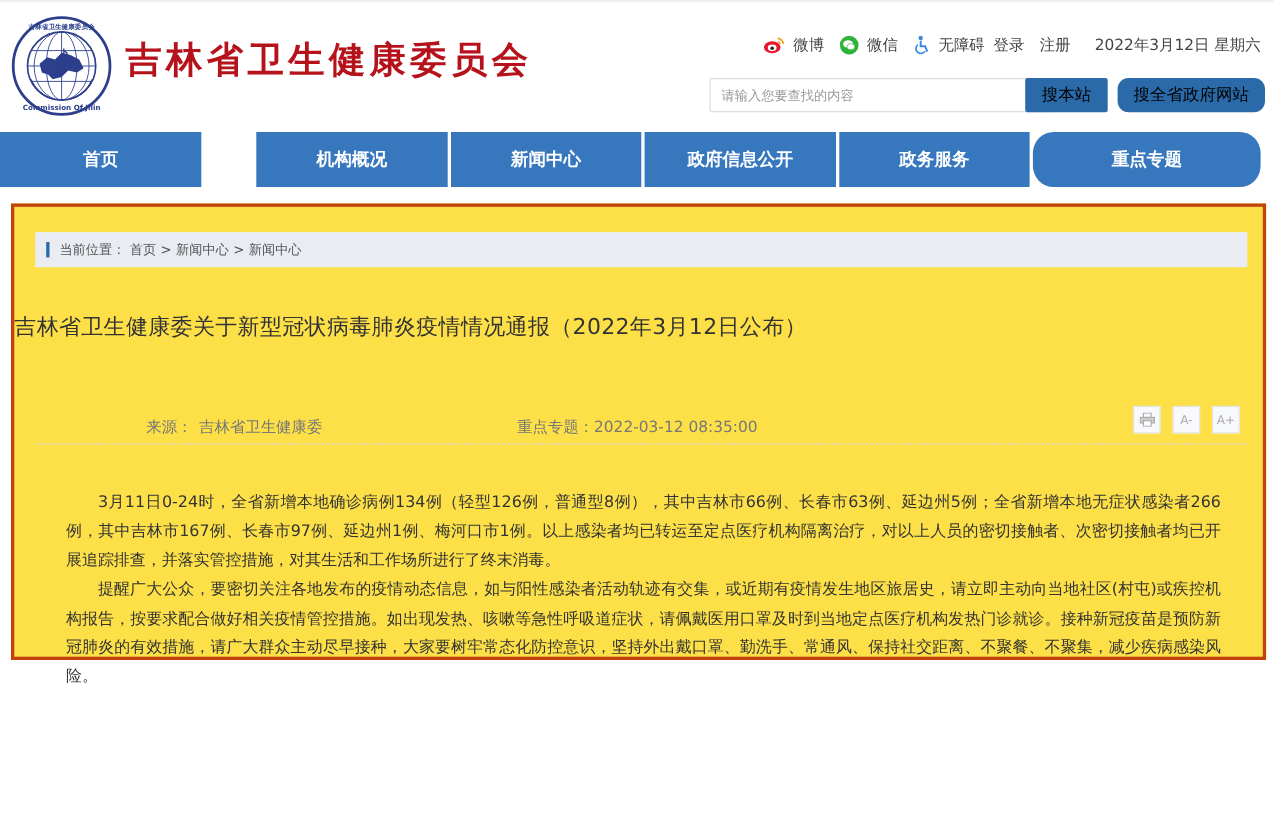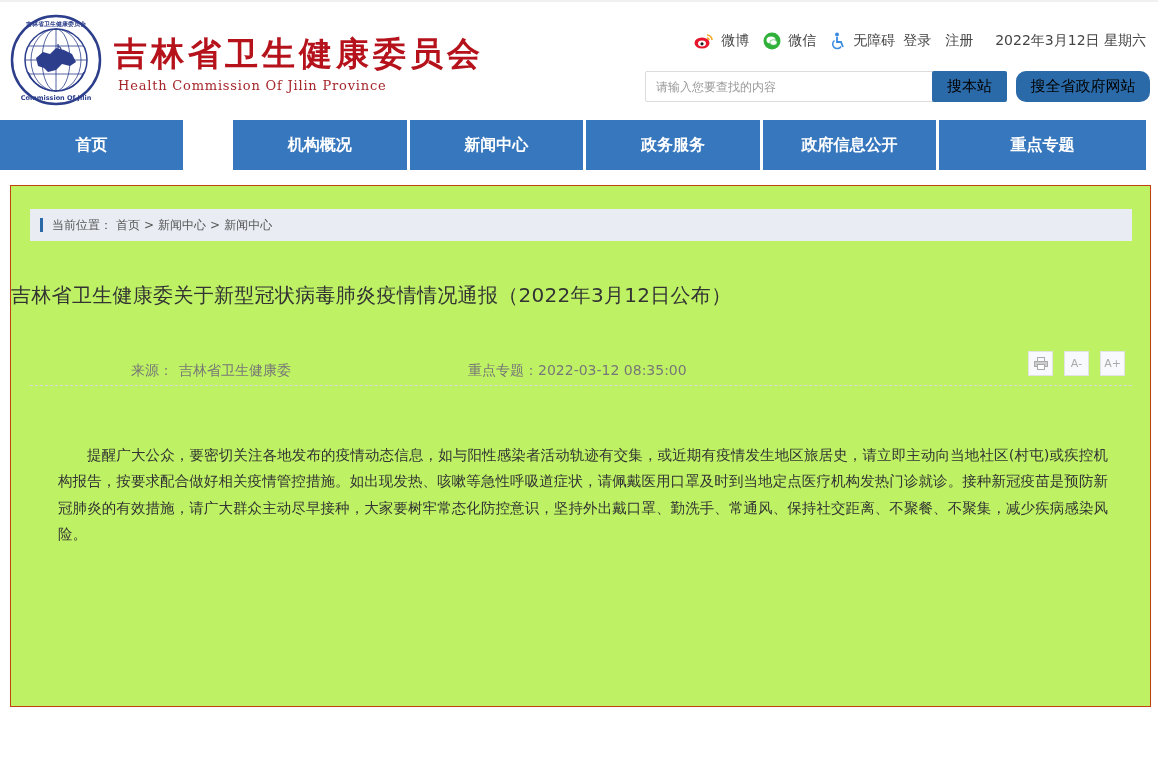--- a/index.html
+++ b/index.html
@@ -20,31 +20,31 @@
 
   .search-input { position: absolute; left: 645px; top: 69px; width: 313px; height: 31px; border: 1px solid #dcdcdc; border-radius: 2px; padding: 13px 10px; font-size: 12px; color: #999; font-family: "DejaVu Sans", sans-serif; background: #fff; }
   .search-input::placeholder { color: #999; }
   .btn-blue { position: absolute; top: 69px; height: 31px; background: #2b6aa8; color: #000000; border: none; border-radius: 2px; font-size: 15px; font-family: "DejaVu Sans", sans-serif; cursor: pointer; }
   .btn-site { left: 932px; width: 75px; }
   .btn-all { left: 1016px; width: 134px; border-radius: 10px; }
 
   
   .nav { position: absolute; left: 0; top: 120px; width: 1158px; height: 50px; display: flex; background: #fff; }
   .nav-item { height: 50px; background: #3777bd; color: #fff; font-weight: bold; font-size: 16px; display: flex; align-items: center; justify-content: center; margin-right: 3px; cursor: pointer; }
-  .nav-item:last-child { margin-right: 12px; }
+  .nav-item:last-child { margin-right: 12px; border-radius: 19px; }
 
   
-  .container { position: absolute; left: 10px; top: 185px; width: 1141px; height: 522px; border: 1px solid #c2410c; background: #bef264; box-shadow: 0 1px 2px rgba(0,0,0,0.04); }
+  .container { position: absolute; left: 10px; top: 185px; width: 1141px; height: 415px; border: 3px solid #c2410c; background: #fde047; box-shadow: 0 1px 2px rgba(0,0,0,0.04); }
   .breadcrumb { position: absolute; left: 19px; top: 23px; width: 1102px; height: 32px; background: #e9edf3; display: flex; align-items: center; font-size: 12px; color: #555; }
   .breadcrumb .bar { width: 3px; height: 14px; background: #2b6aa8; margin-left: 10px; margin-right: 9px; }
   .breadcrumb .sep { margin: 0 4px; }
 
   .article-title { position: absolute; left: 0; top: 96px; width: 1141px; font-size: 20px; color: #333; letter-spacing: 0.3px; }
 
-  .meta { position: absolute; left: 19px; top: 160px; width: 1102px; height: 40px; border-bottom: 1px dashed #d9d9d9; font-size: 14px; color: #777; text-decoration: underline; }
+  .meta { position: absolute; left: 19px; top: 176px; width: 1102px; height: 40px; border-bottom: 1px dashed #d9d9d9; font-size: 14px; color: #777; text-decoration: underline; }
   .meta .source { position: absolute; left: 101px; top: 16px; white-space: nowrap; }
   .meta .pubtime { position: absolute; left: 438px; top: 16px; white-space: nowrap; }
   .meta .tool { position: absolute; top: 5px; width: 25px; height: 25px; border: 1px solid #e3e3e3; background: #f7f9fc; color: #aaa; font-size: 11px; display: flex; align-items: center; justify-content: center; cursor: pointer; }
   .meta .tool.print { left: 998px; }
   .meta .tool.aminus { left: 1034px; }
   .meta .tool.aplus { left: 1070px; }
 
   .article-body { position: absolute; left: 47px; top: 256px; width: 1050px; font-size: 14.5px; color: #333; line-height: 26.4px; }
   .article-body p { text-indent: 2em; text-align: justify; }
 </style>
@@ -62,21 +62,20 @@
     <line x1="19" y1="60" x2="73" y2="60" stroke="#2c3e8c" stroke-width="0.8"></line>
     <line x1="46" y1="15" x2="46" y2="77" stroke="#2c3e8c" stroke-width="0.8"></line>
     <path d="M26 44 L33 38 L40 40 L46 34 L54 36 L62 40 L66 48 L60 52 L52 50 L46 56 L38 58 L34 54 L28 52 Z" fill="#2c3e8c"></path>
     <path d="M48 30 L48 52 M48 32 q6 3 0 6 q-6 3 0 6" stroke="#2c3e8c" stroke-width="1.2" fill="none"></path>
     <path d="M18 58 q6 14 20 18" stroke="#2c3e8c" stroke-width="1.2" fill="none"></path>
     <path d="M74 58 q-6 14 -20 18" stroke="#2c3e8c" stroke-width="1.2" fill="none"></path>
     <text x="46" y="12" font-size="6" fill="#2c3e8c" text-anchor="middle" font-family="DejaVu Sans, sans-serif" font-weight="bold">吉林省卫生健康委员会</text>
     <text x="46" y="86" font-size="6.5" fill="#2c3e8c" text-anchor="middle" font-family="DejaVu Sans, sans-serif" font-weight="bold">Commission Of Jilin</text>
   </svg>
   <div class="logo-title">吉林省卫生健康委员会</div>
-  <div class="logo-subtitle">Health Commission Of Jilin Province</div>
 
   <div class="toplinks">
     <a class="tl">
       <svg width="20" height="16" viewBox="0 0 20 16">
         <ellipse cx="8" cy="10" rx="7.5" ry="5.5" fill="#e6162d"></ellipse>
         <ellipse cx="8" cy="10.5" rx="4" ry="3" fill="#fff"></ellipse>
         <circle cx="8" cy="10.8" r="1.6" fill="#222"></circle>
         <path d="M13 2 a5 5 0 0 1 5 5" stroke="#f5a623" stroke-width="1.6" fill="none"></path>
         <path d="M13 5 a2 2 0 0 1 2 2" stroke="#f5a623" stroke-width="1.4" fill="none"></path>
       </svg>
@@ -105,22 +104,22 @@
 
   <input class="search-input" type="text" placeholder="请输入您要查找的内容" style="">
   <button class="btn-blue btn-site">搜本站</button>
   <button class="btn-blue btn-all">搜全省政府网站</button>
 </div>
 
 <div class="nav">
   <div class="nav-item" style="width:193px;">首页</div>
   <div class="nav-item" style="width:183px;margin-left:47px;">机构概况</div>
   <div class="nav-item" style="width:183px;">新闻中心</div>
+  <div class="nav-item" style="width:183px;">政府信息公开</div>
   <div class="nav-item" style="width:183px;">政务服务</div>
-  <div class="nav-item" style="width:183px;">政府信息公开</div>
   <div class="nav-item" style="width:218px;">重点专题</div>
 </div>
 
 <div class="container">
   <div class="breadcrumb">
     <span class="bar"></span>
     <span>当前位置：</span>
     <a style="margin-left:4px;">首页</a>
     <span class="sep">&gt;</span>
     <a>新闻中心</a>
@@ -142,15 +141,16 @@
         <rect x="3.5" y="0.5" width="7" height="4" fill="none" stroke="#aaa"></rect>
         <rect x="0.5" y="4.5" width="13" height="5" fill="#ccc" stroke="#aaa"></rect>
         <rect x="3.5" y="7.5" width="7" height="5" fill="#fff" stroke="#aaa"></rect>
       </svg>
     </div>
     <div class="tool aminus">A-</div>
     <div class="tool aplus">A+</div>
   </div>
 
   <div class="article-body">
+    <p>3月11日0-24时，全省新增本地确诊病例134例（轻型126例，普通型8例），其中吉林市66例、长春市63例、延边州5例；全省新增本地无症状感染者266例，其中吉林市167例、长春市97例、延边州1例、梅河口市1例。以上感染者均已转运至定点医疗机构隔离治疗，对以上人员的密切接触者、次密切接触者均已开展追踪排查，并落实管控措施，对其生活和工作场所进行了终末消毒。</p>
     <p>提醒广大公众，要密切关注各地发布的疫情动态信息，如与阳性感染者活动轨迹有交集，或近期有疫情发生地区旅居史，请立即主动向当地社区(村屯)或疾控机构报告，按要求配合做好相关疫情管控措施。如出现发热、咳嗽等急性呼吸道症状，请佩戴医用口罩及时到当地定点医疗机构发热门诊就诊。接种新冠疫苗是预防新冠肺炎的有效措施，请广大群众主动尽早接种，大家要树牢常态化防控意识，坚持外出戴口罩、勤洗手、常通风、保持社交距离、不聚餐、不聚集，减少疾病感染风险。</p>
   </div>
 </div>
 
 </body></html>

